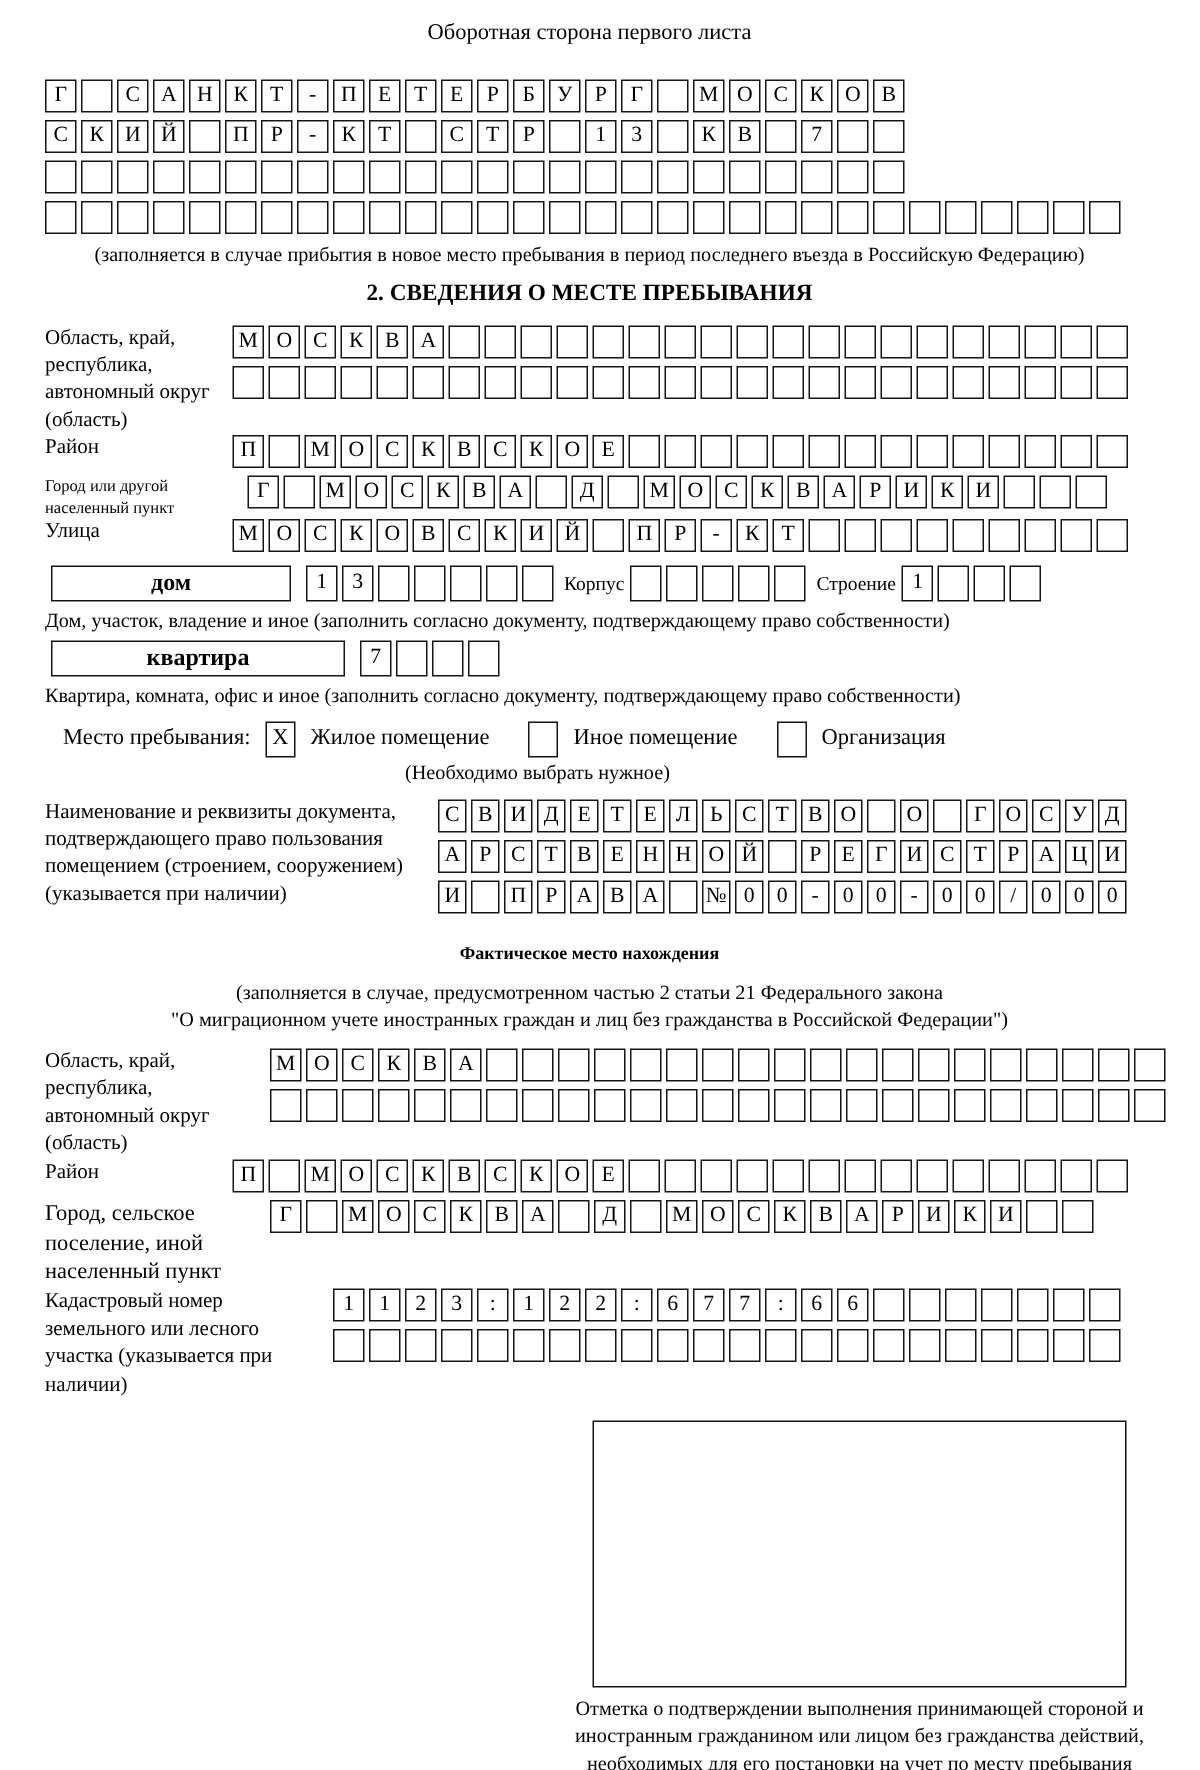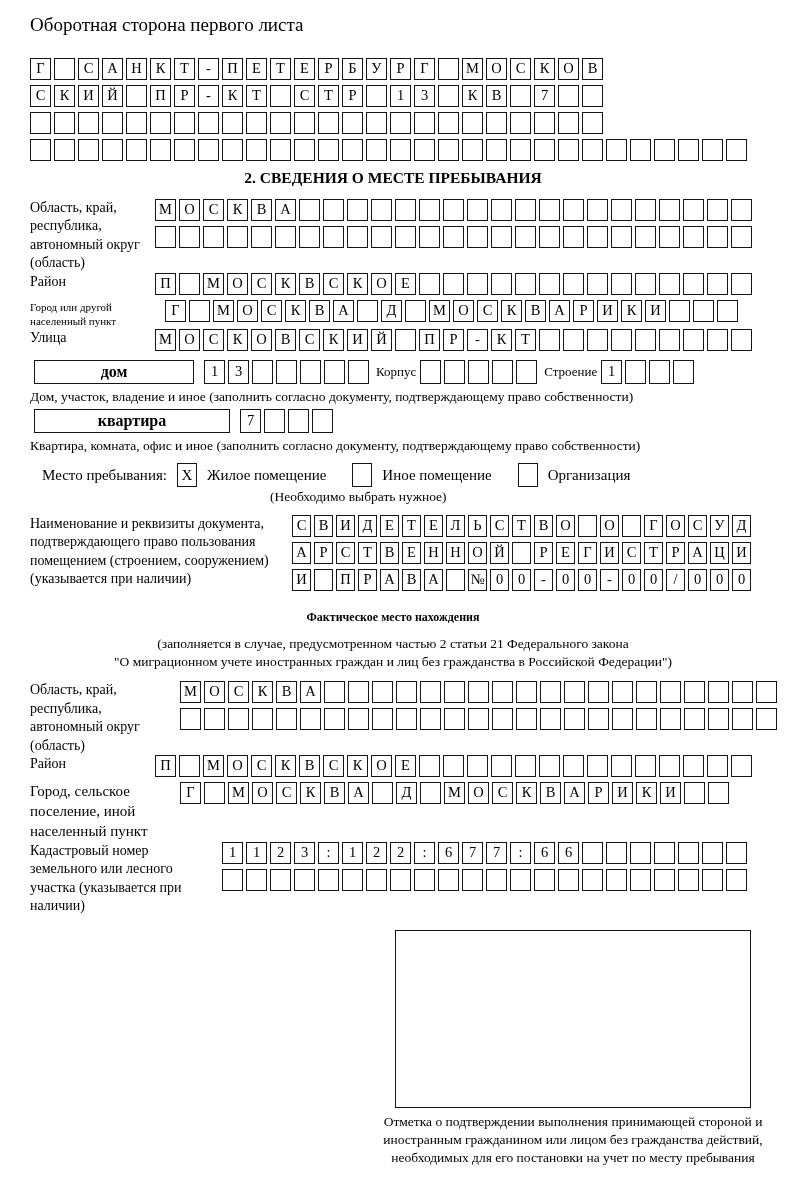--- a/index.html
+++ b/index.html
@@ -1,20 +1,20 @@
 <!DOCTYPE html>
 <html><head>
 <meta charset="utf-8">
 <style>
   * { margin:0; padding:0; box-sizing:border-box; }
   html,body { background:#ffffff; }
   body { width:800px; min-height:1180px; font-family:"Liberation Serif", serif; color:#000; }
   .page { width:800px; min-height:1180px; padding:14px 44px 10px 30px; position:relative; }
 
-  .header-note { text-align:left; font-size:19px; margin-bottom:22px; }
+  .header-note { text-align:center; font-size:15px; margin-bottom:22px; }
 
   .field-flex { display:flex; align-items:flex-start; }
   .row-label { font-size:14px; line-height:1.32; padding-right:6px; flex:0 0 auto; }
   .w148 { width:148px; }
   .w125 { width:125px; }
   .w135 { width:135px; font-size:11px; }
   .w150 { width:150px; }
   .w192 { width:192px; }
   .w262 { width:262px; }
 
@@ -180,20 +180,21 @@
       <span class="cell"></span>
       <span class="cell"></span>
       <span class="cell"></span>
       <span class="cell"></span>
       <span class="cell"></span>
       <span class="cell"></span>
       <span class="cell"></span>
       <span class="cell"></span>
       <span class="cell"></span>
     </div>
+  <div class="caption center mb8">(заполняется в случае прибытия в новое место пребывания в период последнего въезда в Российскую Федерацию)</div>
 
   <div class="sec-title">2. СВЕДЕНИЯ О МЕСТЕ ПРЕБЫВАНИЯ</div>
 
   <div class="field-flex">
     <div class="row-label w125">Область, край, республика, автономный округ (область)</div>
     <div class="grid">
       <div class="cellrow">
           <span class="cell">М</span>
           <span class="cell">О</span>
           <span class="cell">С</span>

